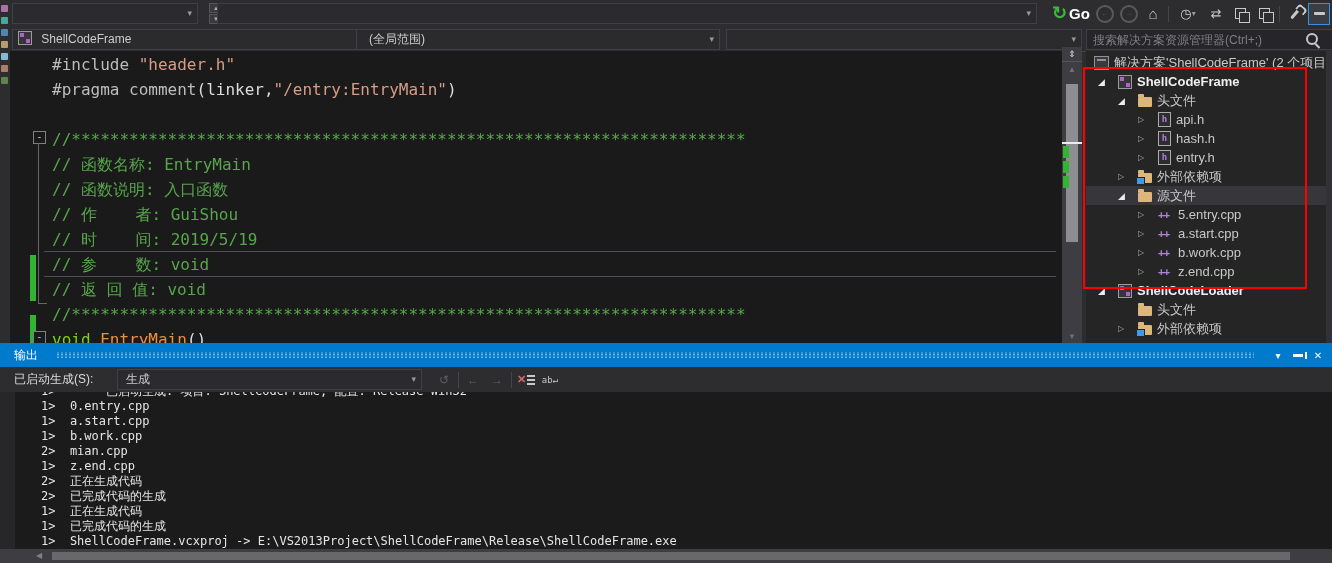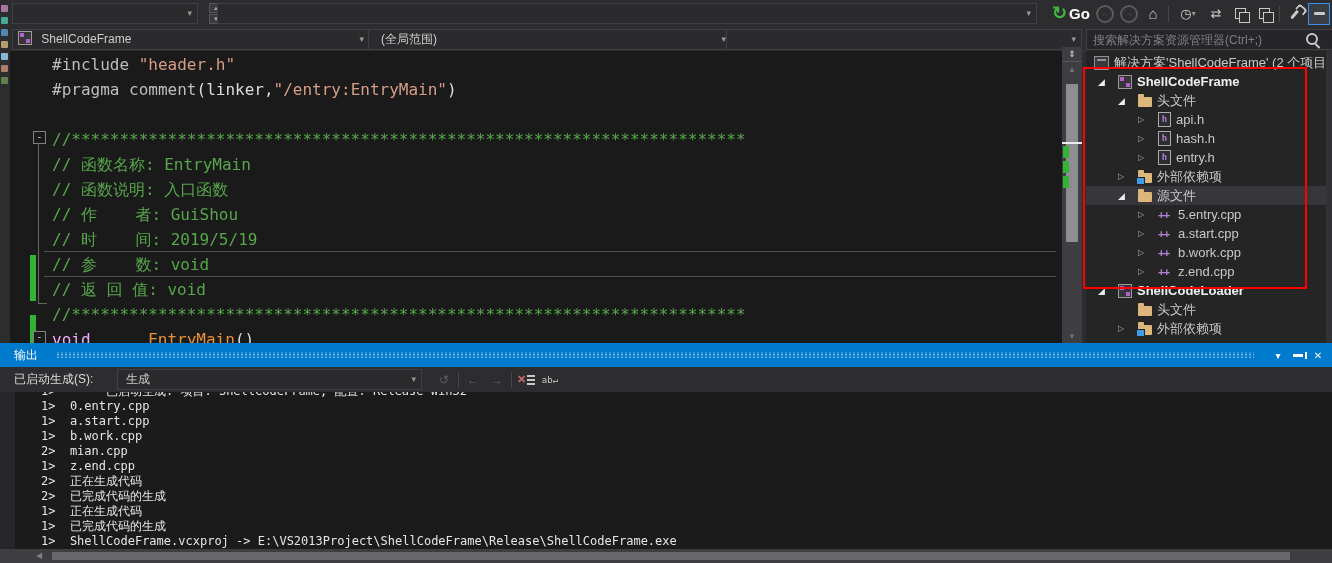--- a/index.html
+++ b/index.html
@@ -45,21 +45,21 @@
   .search::placeholder{color:#7F7F7F;}
   .mag{position:absolute;left:1296px;top:6px;width:8px;height:8px;border:2px solid #C8C8C8;border-radius:50%;}
   .mag::after{content:"";position:absolute;left:8px;top:8px;width:6px;height:2px;background:#C8C8C8;
               transform:rotate(45deg);transform-origin:0 0;}
   
   .editor{left:10px;top:51px;width:1052px;height:292px;background:#1A1A1B;overflow:hidden;}
   .code{position:absolute;left:0;top:1px;width:100%;font-family:"DejaVu Sans Mono","Liberation Mono",monospace;
         font-size:16px;line-height:25px;white-space:pre;}
   .code-line{height:25px;padding-left:42px;}
   .c-pre{color:#BDBDBD;} .c-str{color:#D69D85;} .c-com{color:#57A64A;}
-  .c-kw{color:#f0abfc;text-align:center;} .c-fn{color:#E8913A;margin-left:48px;} .c-pl{color:#DCDCDC;}
+  .c-kw{color:#84cc16;text-align:center;} .c-fn{color:#E8913A;} .c-pl{color:#DCDCDC;}
   .cur-box{left:34px;top:200px;width:1012px;height:24px;border-top:1px solid #4E4E54;border-bottom:1px solid #4E4E54;}
   .chg-bar{left:20px;width:6px;background:#33B333;}
   .fold-box{width:11px;height:11px;border:1px solid #808080;background:#1A1A1B;color:#C8C8C8;
             font-size:10px;line-height:9px;text-align:center;left:23px;}
   .fold-vline{left:28px;width:1px;background:#666;}
   .fold-tick{left:28px;width:9px;height:1px;background:#666;}
   
   .vsb{left:1062px;top:51px;width:20px;height:292px;background:#3E3E42;}
   .vsb-split{left:0;top:-4px;width:20px;height:14px;background:#3E3E42;border-bottom:1px solid #55555A;
              color:#DDD;font-size:9px;text-align:center;line-height:14px;}
@@ -182,21 +182,21 @@
 
     </div>
   </div>
 
   <div class="abs row2">
     <div class="combo nv-combo" style="left:2px;width:356px;">
       <span class="proj-ico"></span>
       <span>ShellCodeFrame</span>
       <span class="arr">▾</span>
     </div>
-    <div class="combo nv-combo" style="left:358px;width:350px;padding-left:12px;">
+    <div class="combo nv-combo" style="left:346px;width:350px;padding-left:12px;">
       <span>(全局范围)</span>
       <span class="arr">▾</span>
     </div>
     <div class="combo nv-combo" style="left:716px;width:354px;">
       <span></span>
       <span class="arr">▾</span>
     </div>
     <input class="search" placeholder="搜索解决方案资源管理器(Ctrl+;)" style="">
     <div class="mag"></div>
   </div>

